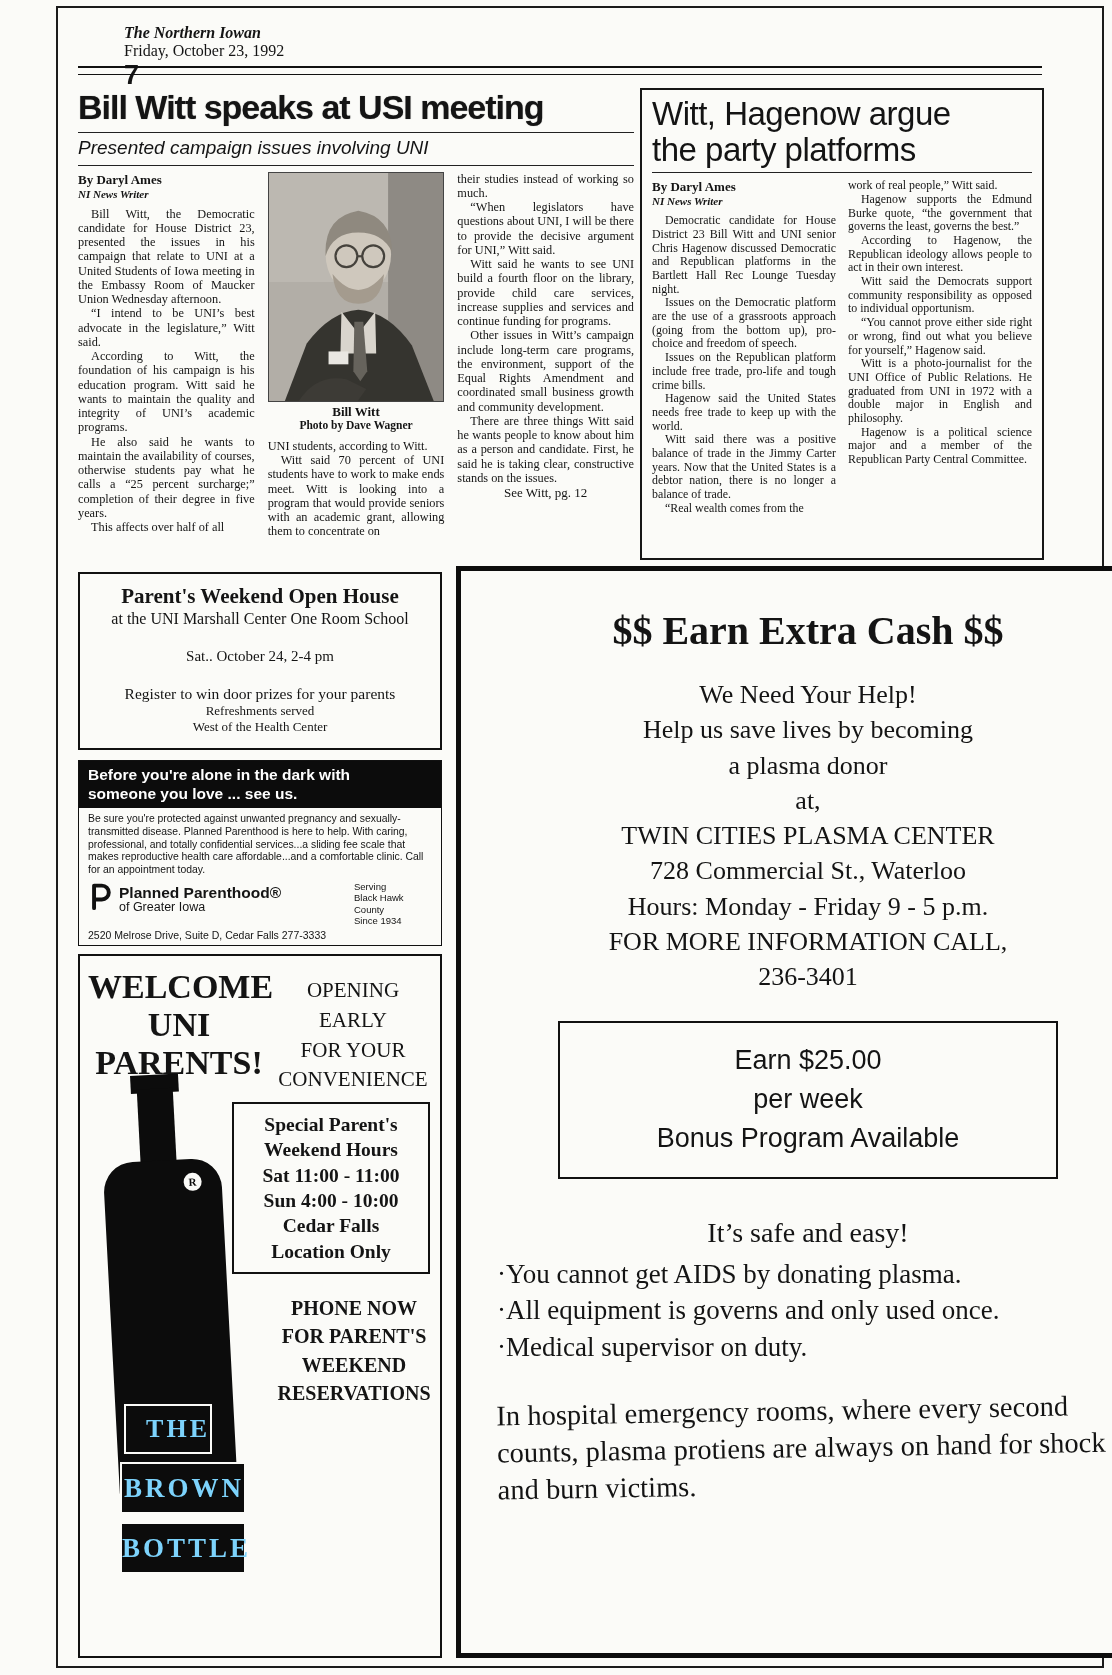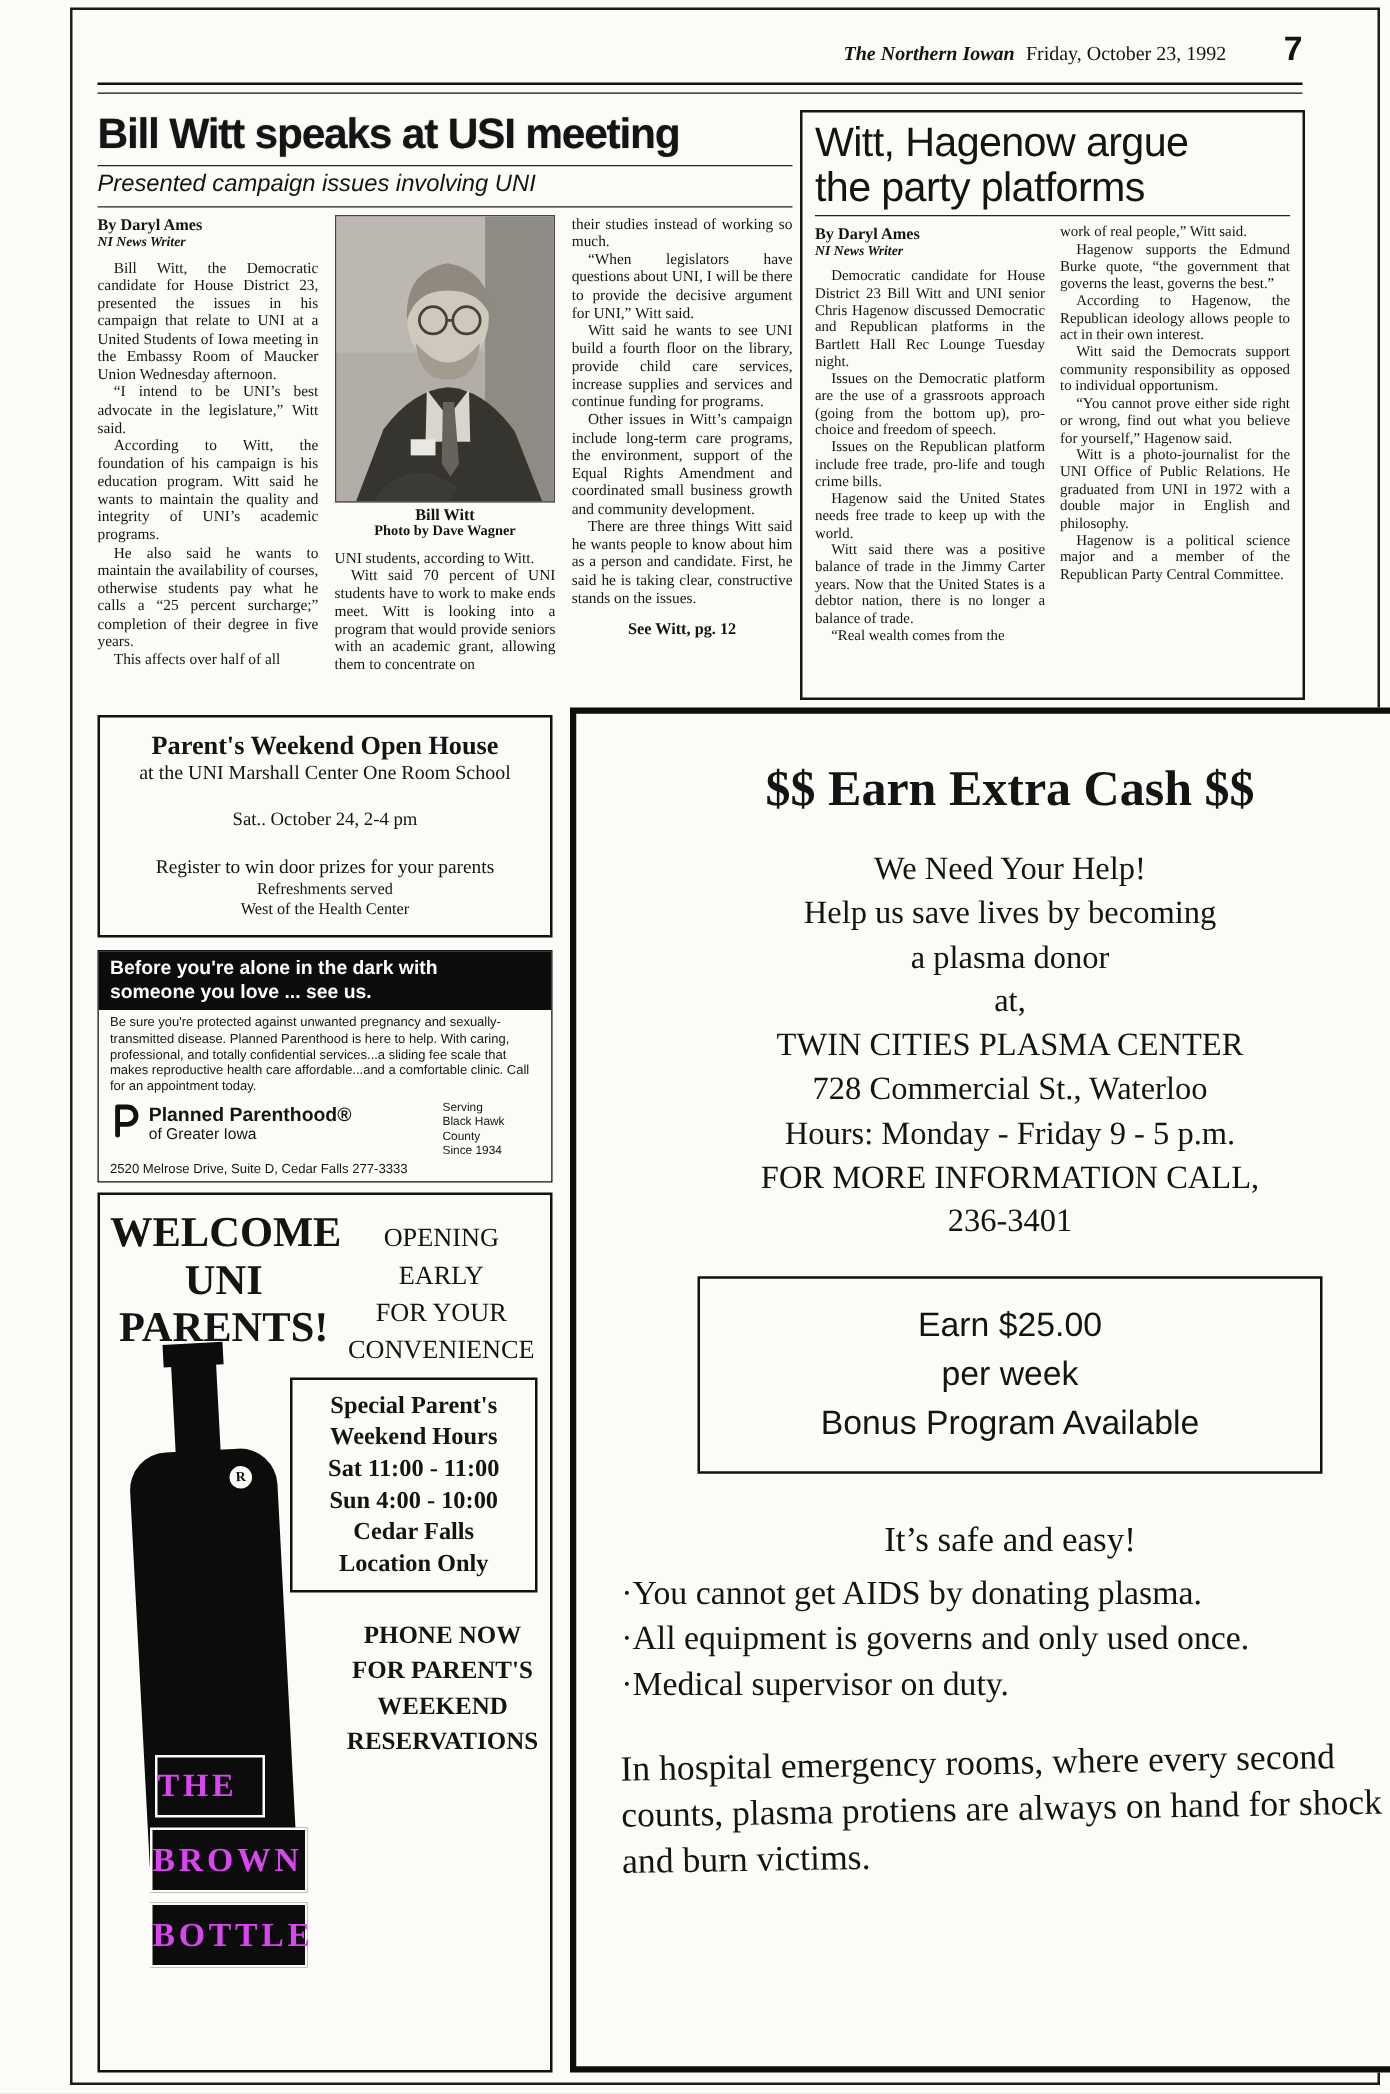--- a/index.html
+++ b/index.html
@@ -17,21 +17,21 @@
     margin:0 auto;
   }
   .frame {
     position:absolute; left:56px; top:6px; width:1048px; height:1662px;
     border:2px solid #1b1b1b;
   }
 
   
   .masthead-row{
     position:absolute; left:78px; top:24px; width:964px;
-    display:flex; justify-content:flex-end; align-items:baseline;
+    display:flex; justify-content:flex-end; align-items:baseline;flex-direction:column;
   }
   .mh-title{ font-style:italic; font-weight:bold; font-size:16px; }
   .mh-date{ font-size:16px; margin-left:9px; }
   .mh-page{ font-family:"Liberation Sans",sans-serif; font-weight:bold; font-size:27px; margin-left:46px; }
   .header-rules{
     position:absolute; left:78px; top:66px; width:964px; height:9px;
     border-top:2px solid #111; border-bottom:1.5px solid #111;
   }
 
   
@@ -49,21 +49,21 @@
   .cols{ display:flex; gap:13px; margin-top:6px; }
   .col{ flex:1; min-width:0; }
   .byline{ font-weight:bold; font-size:13px; }
   .byline-title{ font-weight:bold; font-style:italic; font-size:11px; margin-bottom:7px; }
   .body p{ margin:0; font-size:12.3px; line-height:1.16; text-align:justify; text-indent:13px; }
   .body.cont p:first-child{ text-indent:0; }
   .photo{ width:100%; height:230px; border:1px solid #444; background:#a8a49e; overflow:hidden; }
   .photo svg{ display:block; width:100%; height:100%; }
   .cap1{ text-align:center; font-weight:bold; font-size:13px; margin-top:3px; line-height:1.1; }
   .cap2{ text-align:center; font-weight:bold; font-size:11.5px; margin-bottom:6px; line-height:1.2; }
-  .jump{ font-weight:bold; font-size:13px; text-align:center; margin-top:10px; }
+  .jump{ font-weight:normal; font-size:13px; text-align:center; }
 
   
   .article-platforms{
     position:absolute; left:640px; top:88px; width:404px; height:472px;
     border:2px solid #161616; padding:6px 10px 8px; background:#fbfbf8;
   }
   .article-platforms h1{
     margin:0; font-family:"Liberation Sans",sans-serif; font-weight:normal;
     font-size:33px; line-height:1.08; letter-spacing:-.5px;
     border-bottom:1.5px solid #222; padding-bottom:5px;
@@ -128,22 +128,22 @@
   .bottle-body{
     position:absolute; left:24px; top:86px; width:118px; height:346px;
     background:#0c0c0c; border-radius:30px 30px 16px 16px;
   }
   .r-mark{
     position:absolute; left:104px; top:100px; width:18px; height:18px;
     background:#fbfbf8; color:#0c0c0c; border-radius:50%;
     font-size:11px; font-weight:bold; text-align:center; line-height:18px;
   }
   .bb-block{
-    position:absolute; background:#0c0c0c; color:#d946ef;
-    border:2px solid #fbfbf8; text-align:left;
+    position:absolute; background:#0c0c0c; color:#7dd3fc;
+    border:2px solid #fbfbf8; text-align:right;
     font-weight:bold; letter-spacing:3px;
   }
   .bb-block-1{ left:38px; top:330px; width:88px; height:50px; font-size:26px; line-height:46px; }
   .bb-block-2{ left:34px; top:388px; width:126px; height:52px; font-size:27px; line-height:48px; }
   .bb-block-3{ left:34px; top:448px; width:126px; height:52px; font-size:27px; line-height:48px; }
   .bb-phone{
     position:absolute; left:192px; top:338px; width:164px; text-align:center;
     font-weight:bold; font-size:20px; line-height:1.42;
   }
   .bb-phone p{ margin:0; }

